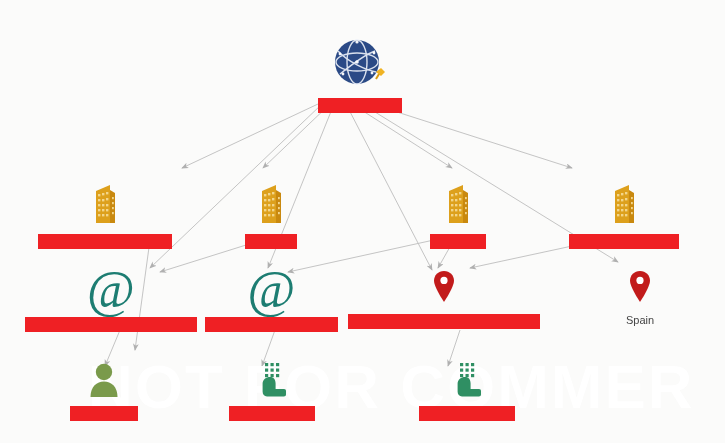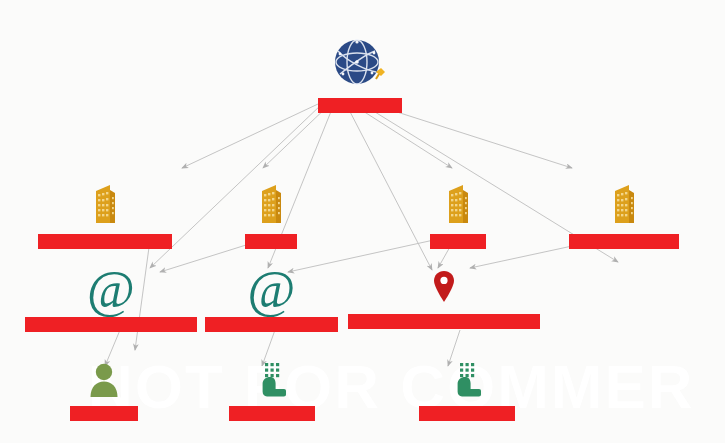--- a/index.html
+++ b/index.html
@@ -261,20 +261,29 @@
     <span class="icon">
       <svg width="22" height="34" viewBox="0 0 22 34" xmlns="http://www.w3.org/2000/svg">
         <path d="M11,1 C5.2,1 1,5.4 1,10.6 C1,17.6 11,32 11,32 C11,32 21,17.6 21,10.6 C21,5.4 16.8,1 11,1 Z" fill="#c21b1b"></path>
         <circle cx="11" cy="10.4" r="3.6" fill="#ffffff"></circle>
       </svg>
     </span>
     <div class="redaction" style="width:192px;margin-top:6px;"></div>
     <div class="label"></div>
   </div>
 
+  <div class="node" style="left:590px;top:270px;width:100px;">
+    <span class="icon">
+      <svg width="22" height="34" viewBox="0 0 22 34" xmlns="http://www.w3.org/2000/svg">
+        <path d="M11,1 C5.2,1 1,5.4 1,10.6 C1,17.6 11,32 11,32 C11,32 21,17.6 21,10.6 C21,5.4 16.8,1 11,1 Z" fill="#c21b1b"></path>
+        <circle cx="11" cy="10.4" r="3.6" fill="#ffffff"></circle>
+      </svg>
+    </span>
+    <div class="label" style="margin-top:6px;">Spain</div>
+  </div>
 
   <div class="node" style="left:70px;top:362px;width:68px;">
     <span class="icon">
       <svg width="30" height="36" viewBox="0 0 30 36" xmlns="http://www.w3.org/2000/svg">
         <circle cx="15" cy="10" r="8.2" fill="#7a9a4b"></circle>
         <path d="M1.5,35 C1.5,24.5 7.8,19.5 15,19.5 C22.2,19.5 28.5,24.5 28.5,35 Z" fill="#7a9a4b"></path>
       </svg>
     </span>
     <div class="redaction" style="width:68px;margin-top:4px;"></div>
     <div class="label"></div>

